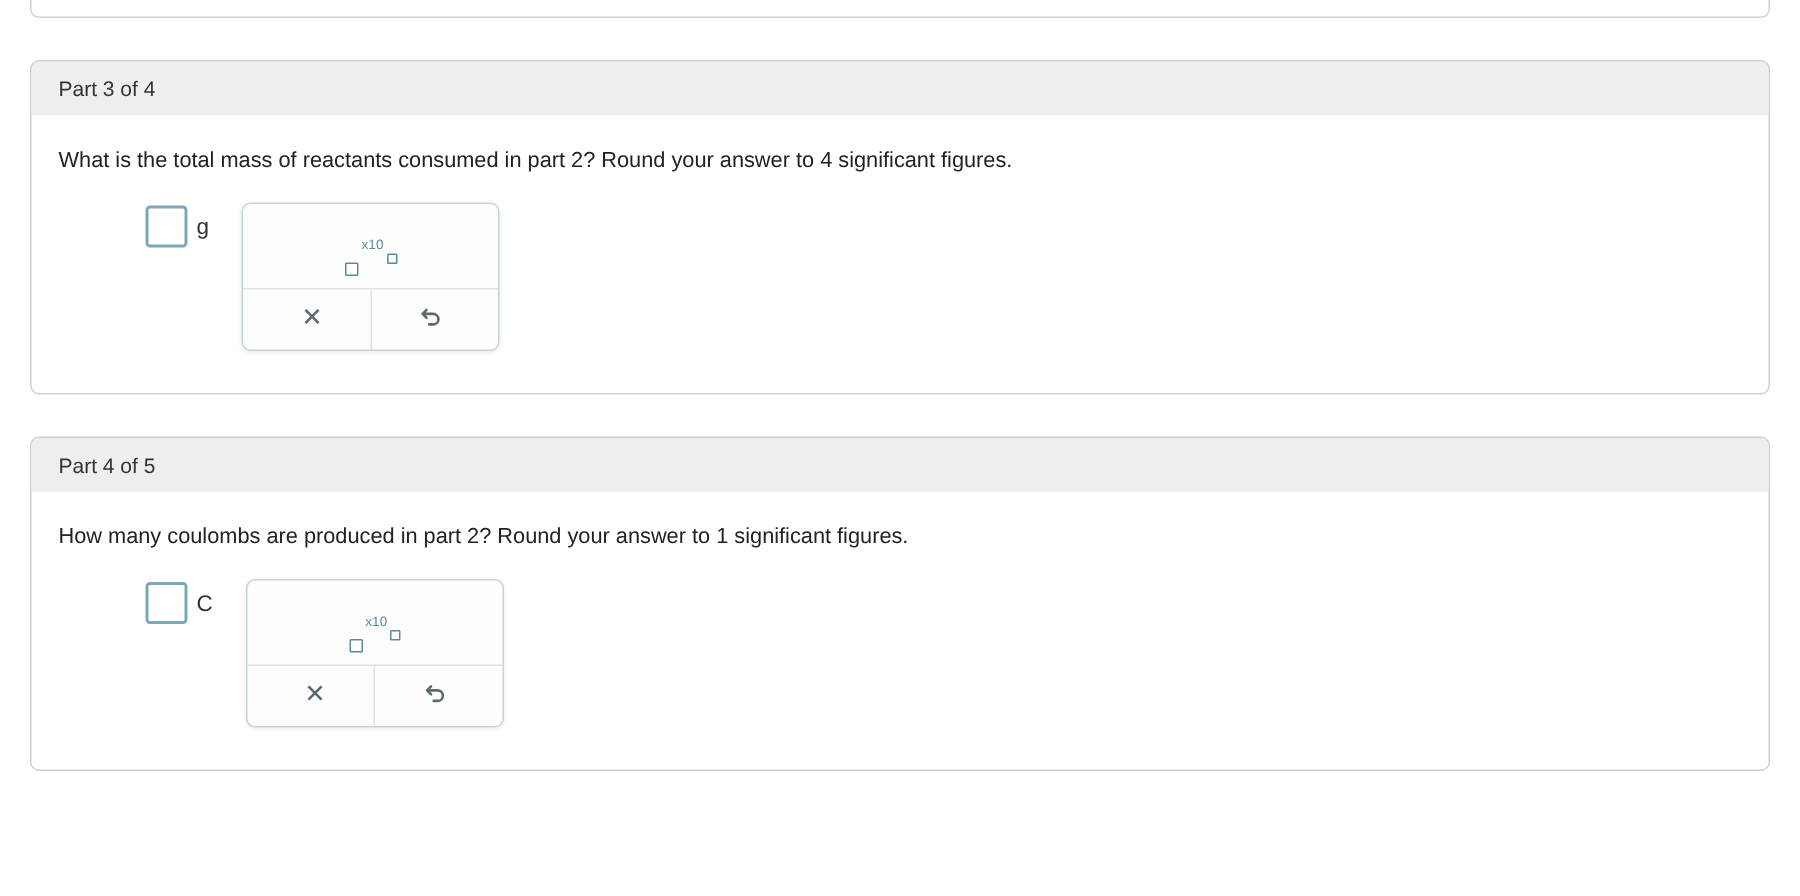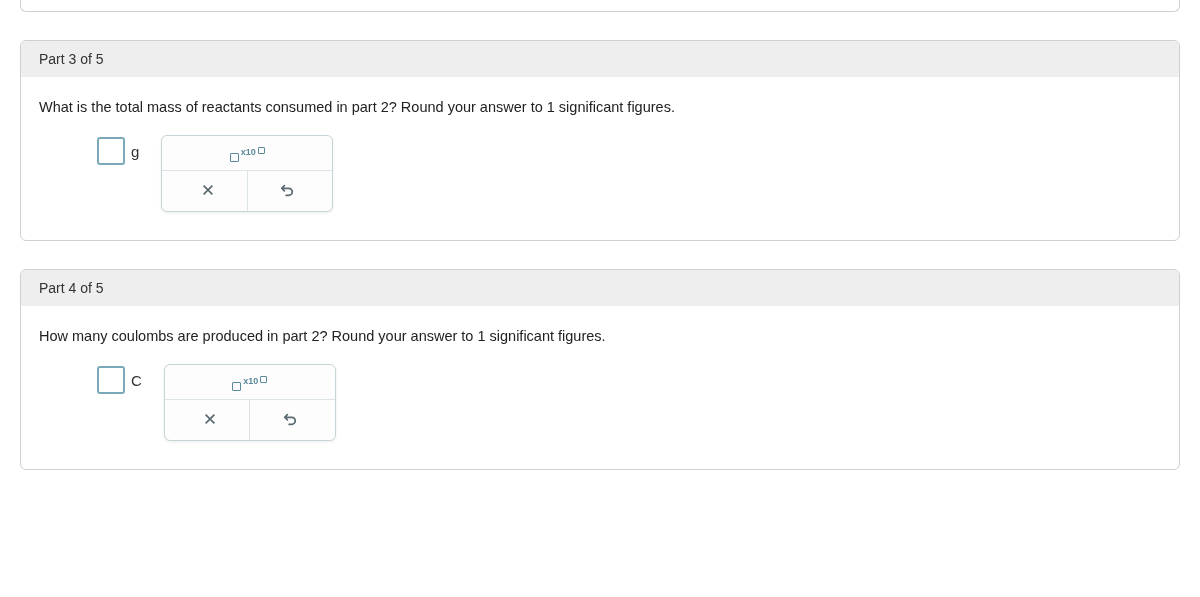--- a/index.html
+++ b/index.html
@@ -97,24 +97,23 @@
       width: 7px;
       height: 7px;
       border: 1.5px solid #5a8a9a;
       border-radius: 1px;
       display: inline-block;
       margin-bottom: 8px;
     }
     .sci-x10 {
       font-size: 9px;
       color: #5a8a9a;
-      margin: 4px 1px;
+      margin: 15px 1px;
       align-self: flex-end;
       padding-bottom: 1px;
-      font-weight: bold;
     }
     .tool-divider {
       height: 1px;
       background: #dde4e6;
       margin: 0 -6px;
     }
     .tool-row-bottom {
       display: flex;
       height: 40px;
     }
@@ -139,24 +138,24 @@
       stroke-width: 2;
     }
   </style>
 </head>
 <body>
 
 <div class="part-stub"></div>
 
 <div class="part-card">
   <div class="part-header">
-    <span>Part 3 of 5</span>
+    <span>Part 3 of 4</span>
   </div>
   <div class="part-body">
-    <div class="question-text">What is the total mass of reactants consumed in part 2? Round your answer to 1 significant figures.</div>
+    <div class="question-text">What is the total mass of reactants consumed in part 2? Round your answer to 4 significant figures.</div>
     <div class="answer-row">
       <div class="value-group">
         <input class="value-input" type="text" value="" style="">
         <span class="unit-label">g</span>
       </div>
       <div class="toolbox">
         <div class="tool-row-top">
           <span class="sci-btn">
             <span class="sci-box"></span>
             <span class="sci-x10">x10</span>

